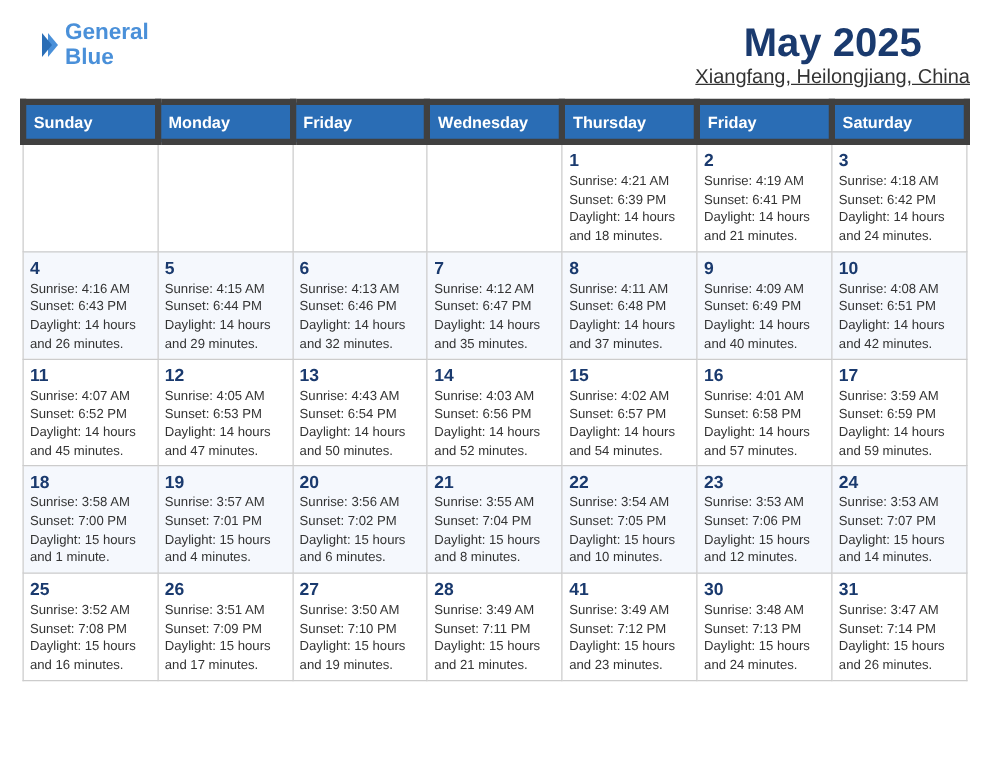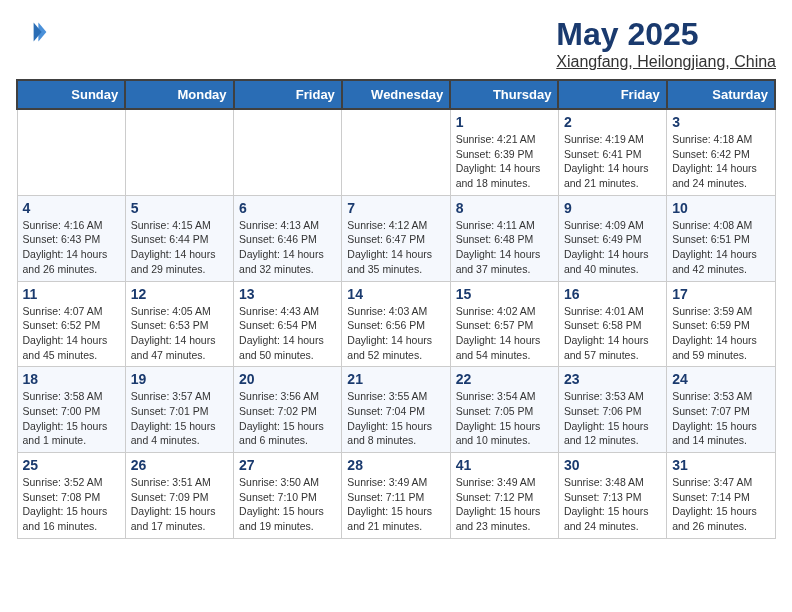--- a/index.html
+++ b/index.html
@@ -28,45 +28,45 @@
       line-height: 1.1;
     }
     .logo-text span {
       color: #4a90d9;
     }
     .logo-icon {
       width: 32px;
       height: 32px;
     }
     .title-block {
-      text-align: left;
+      text-align: center;
     }
     .month-year {
       font-size: 32px;
       font-weight: bold;
       color: #1a3a6e;
     }
     .location {
       font-size: 16px;
       color: #333;
       text-decoration: underline;
     }
     .calendar {
       width: 100%;
       border-collapse: collapse;
       font-size: 11px;
     }
     .calendar th {
       background-color: #2a6db5;
       color: #fff;
-      text-align: right;
+      text-align: left;
       padding: 6px 6px;
       font-size: 13px;
       font-weight: bold;
-      border: 2px solid #404040;
+      border: 5px solid #404040;
     }
     .calendar td {
       border: 1px solid #ccc;
       vertical-align: top;
       padding: 4px 5px;
       width: 108px;
       min-height: 80px;
       background: #fff;
     }
     .calendar tr:nth-child(even) td {
@@ -89,20 +89,24 @@
   </style>
 </head>
 <body>
 
 <div class="header">
   <div class="logo">
     <svg class="logo-icon" viewBox="0 0 40 40">
       <polygon points="28,8 38,20 28,32" fill="#4a90d9"></polygon>
       <polygon points="22,8 32,20 22,32" fill="#2a6db5"></polygon>
     </svg>
+    <div class="logo-text">
+      <div><span>General</span></div>
+      <div><span style="color:#4a90d9;">Blue</span></div>
+    </div>
   </div>
   <div class="title-block">
     <div class="month-year">May 2025</div>
     <div class="location">Xiangfang, Heilongjiang, China</div>
   </div>
 </div>
 
 <table class="calendar">
   <thead>
     <tr>

